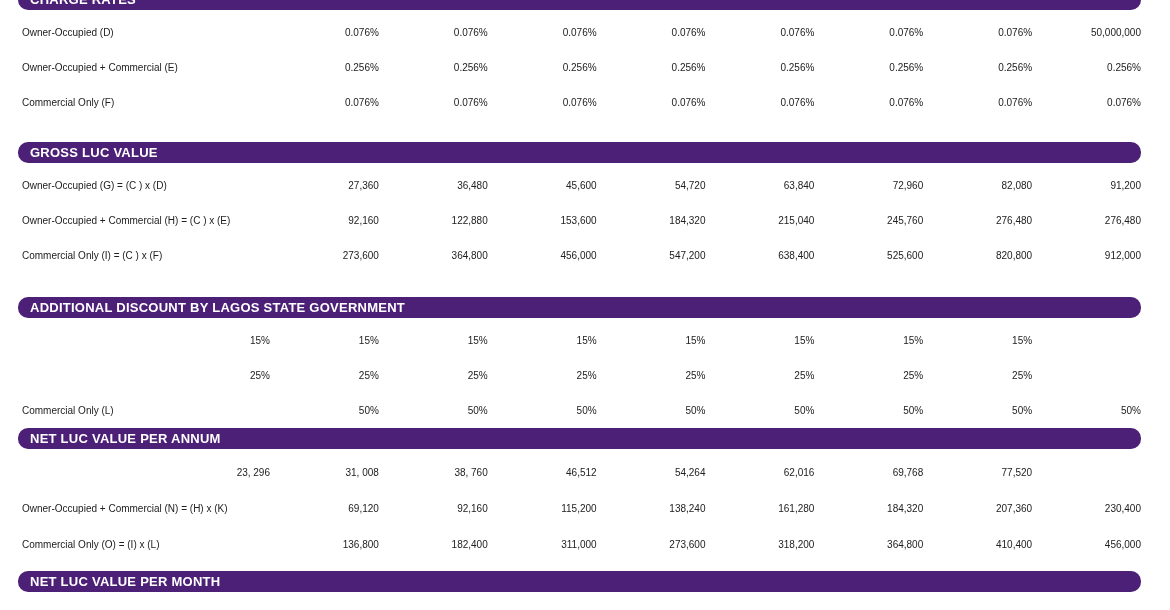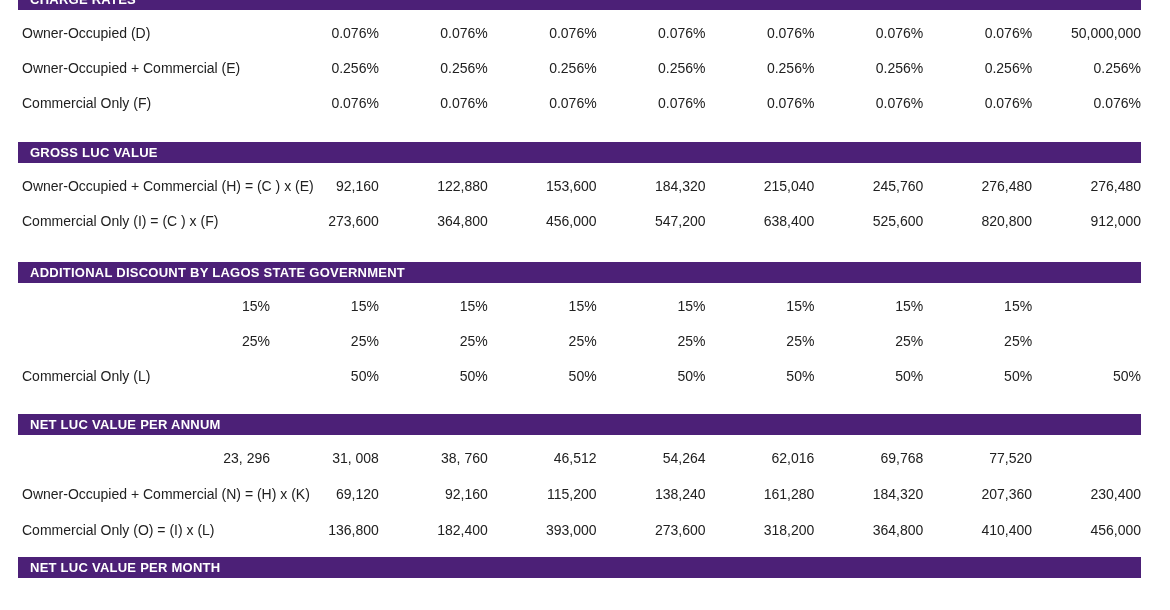--- a/index.html
+++ b/index.html
@@ -14,49 +14,50 @@
     position: relative;
     margin-left: 18px;
     width: 1123px;
   }
   .section-bar {
     height: 21px;
     background: #4C2077;
     display: flex;
     align-items: center;
     padding-left: 12px;
+    border-radius: 10px;
   }
   .section-title {
     color: #ffffff;
     font-weight: 700;
     font-size: 13px;
     letter-spacing: 0.25px;
     white-space: nowrap;
   }
   .rows { margin-top: 5px; }
   .row {
     display: grid;
     grid-template-columns: 252px repeat(8, 1fr);
     align-items: center;
     height: 35px;
-    font-size: 14px;
+    font-size: 10px;
     color: #212121;
   }
   .row-label {
     padding-left: 4px;
     text-align: left;
     white-space: nowrap;
   }
   .cell { text-align: right; white-space: nowrap; }
 
   
   .sec0 .section-bar { margin-top: -11px; }  
   .sec1 { margin-top: 22px; }
   .sec2 { margin-top: 24px; }
-  .sec3 { margin-top: 21px; }
+  .sec3 { }
   .sec3 .row { height: 36px; }
   .sec4 { margin-top: 9px; }                 
 </style>
 </head>
 <body>
 
 <div class="sheet" id="sheet">
     <div class="section sec0">
       <div class="section-bar">
         <span class="section-title">CHARGE RATES</span>
@@ -95,20 +96,31 @@
           <div class="cell">0.076%</div>
           <div class="cell">0.076%</div>
         </div>
       </div>
     </div>
     <div class="section sec1">
       <div class="section-bar">
         <span class="section-title">GROSS LUC VALUE</span>
       </div>
       <div class="rows">
+        <div class="row">
+          <div class="row-label">Owner-Occupied (G) = (C ) x (D)</div>
+          <div class="cell">27,360</div>
+          <div class="cell">36,480</div>
+          <div class="cell">45,600</div>
+          <div class="cell">54,720</div>
+          <div class="cell">63,840</div>
+          <div class="cell">72,960</div>
+          <div class="cell">82,080</div>
+          <div class="cell">91,200</div>
+        </div>
         <div class="row">
           <div class="row-label">Owner-Occupied + Commercial (H) = (C ) x (E)</div>
           <div class="cell">92,160</div>
           <div class="cell">122,880</div>
           <div class="cell">153,600</div>
           <div class="cell">184,320</div>
           <div class="cell">215,040</div>
           <div class="cell">245,760</div>
           <div class="cell">276,480</div>
           <div class="cell">276,480</div>
@@ -187,21 +199,21 @@
           <div class="cell">138,240</div>
           <div class="cell">161,280</div>
           <div class="cell">184,320</div>
           <div class="cell">207,360</div>
           <div class="cell">230,400</div>
         </div>
         <div class="row">
           <div class="row-label">Commercial Only (O) = (I) x (L)</div>
           <div class="cell">136,800</div>
           <div class="cell">182,400</div>
-          <div class="cell">393,000</div>
+          <div class="cell">311,000</div>
           <div class="cell">273,600</div>
           <div class="cell">318,200</div>
           <div class="cell">364,800</div>
           <div class="cell">410,400</div>
           <div class="cell">456,000</div>
         </div>
       </div>
     </div>
     <div class="section sec4">
       <div class="section-bar">

